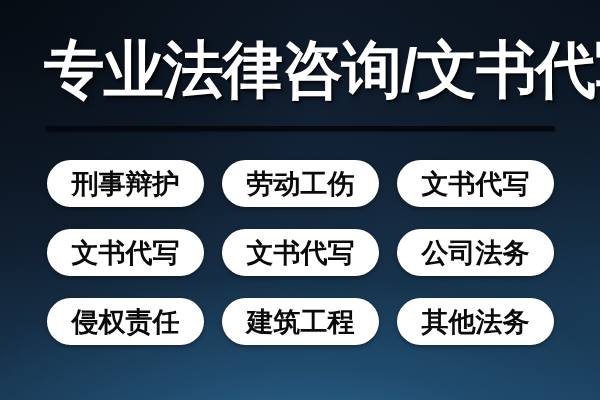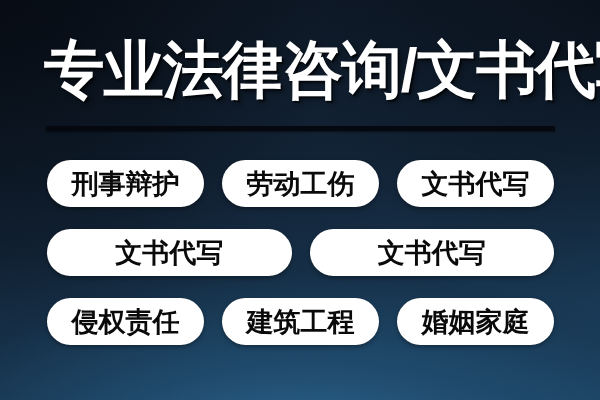--- a/index.html
+++ b/index.html
@@ -121,23 +121,24 @@
 
       <div class="pill-row">
         <div class="pill">刑事辩护</div>
         <div class="pill">劳动工伤</div>
         <div class="pill">文书代写</div>
       </div>
 
       <div class="pill-row">
         <div class="pill">文书代写</div>
         <div class="pill">文书代写</div>
+        <div class="pill">公司法务</div>
       </div>
 
       <div class="pill-row">
         <div class="pill">侵权责任</div>
         <div class="pill">建筑工程</div>
-        <div class="pill">婚姻家庭</div>
+        <div class="pill">其他法务</div>
       </div>
 
     </div>
   </div>
 </div>
 
 </body></html>

